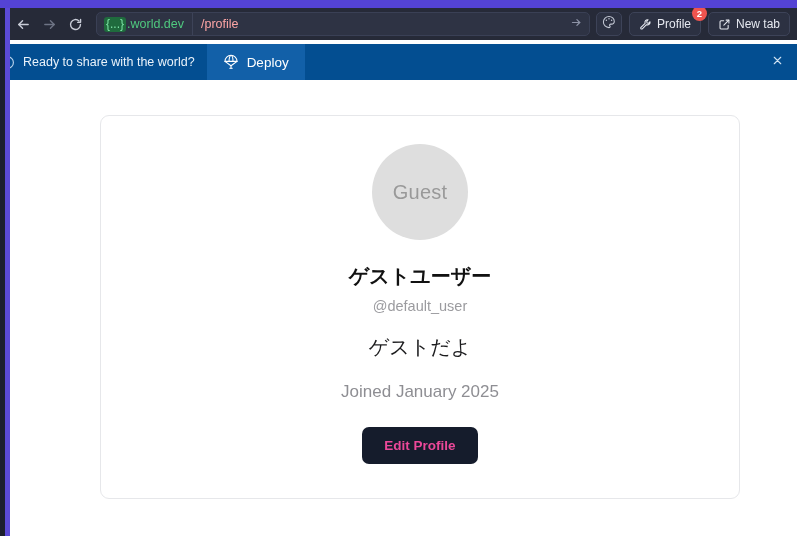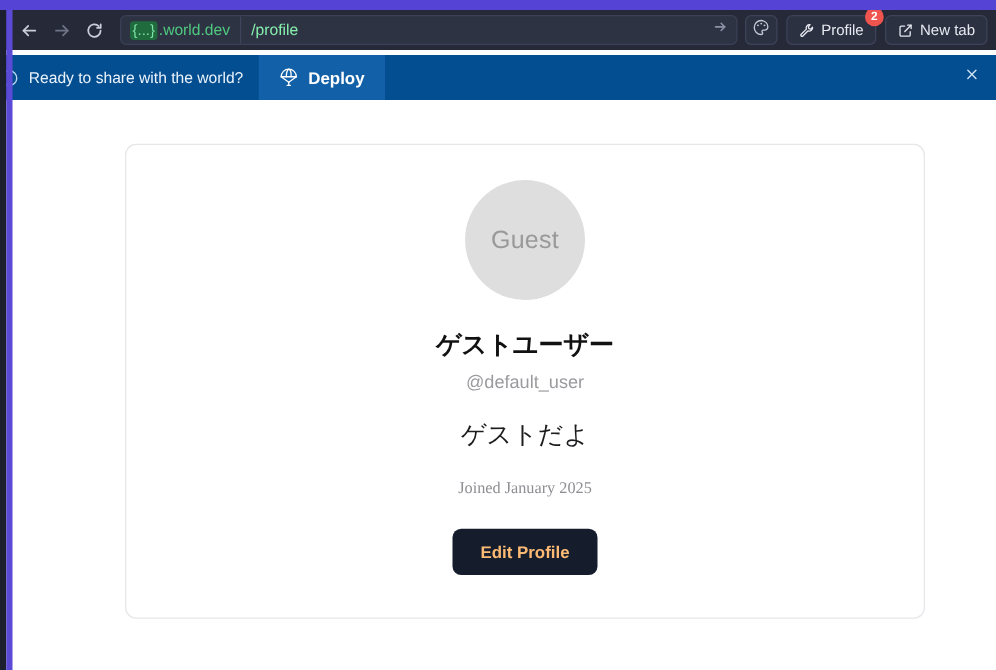--- a/index.html
+++ b/index.html
@@ -90,21 +90,21 @@
     padding: 0 2px;
     margin-right: 1px;
     font-size: 12px;
     line-height: 15px;
     display: inline-block;
   }
   .url-path {
     flex: 1 1 auto;
     padding: 0 8px;
     font-size: 12.5px;
-    color: #86efac;
+    color: #fca5a5;
     white-space: nowrap;
     overflow: hidden;
   }
   .url-go {
     width: 24px; height: 100%;
     display: flex; align-items: center; justify-content: center;
     color: #8d93a6;
     flex: 0 0 auto;
   }
 
@@ -167,21 +167,21 @@
   }
   .deploy-btn {
     height: 36px;
     background: #1260a8;
     display: flex;
     align-items: center;
     gap: 8px;
     padding: 0 16px;
     color: #ffffff;
     font-size: 13.5px;
-    font-weight: bold;
+    font-weight: normal;
     white-space: nowrap;
   }
   .deploy-btn svg { display: block; }
   .banner-close {
     position: absolute;
     right: 10px; top: 8px;
     width: 20px; height: 20px;
     display: flex; align-items: center; justify-content: center;
     color: #cfe1f2;
   }
@@ -237,29 +237,28 @@
     text-align: center;
   }
   .bio {
     margin-top: 20px;
     font-size: 20px;
     color: #1c1c1e;
     text-align: center;
   }
   .joined {
     margin-top: 21px;
-    font-size: 13px;
+    font-size: 17px;
     color: #8e8e93;
     text-align: center;
-    font-family: Liberation Serif, serif;
   }
   .edit-btn {
     margin-top: 25px;
     background: #151c2c;
-    color: #fdba74;
+    color: #ec4899;
     font-size: 13.5px;
     font-weight: bold;
     border: none;
     border-radius: 7px;
     padding: 11px 22px;
     font-family: inherit;
     cursor: pointer;
   }
 </style>
 </head>

